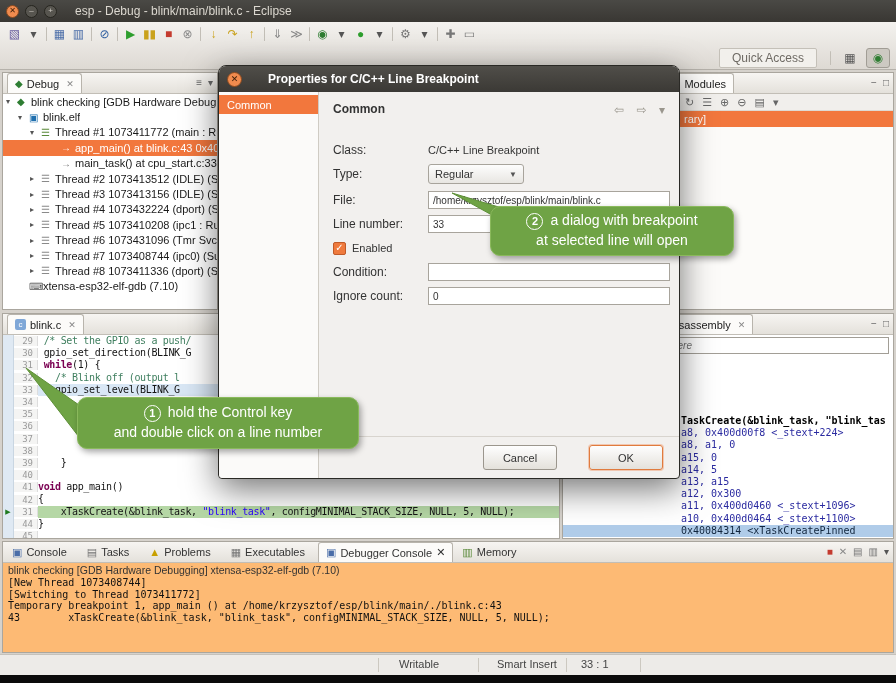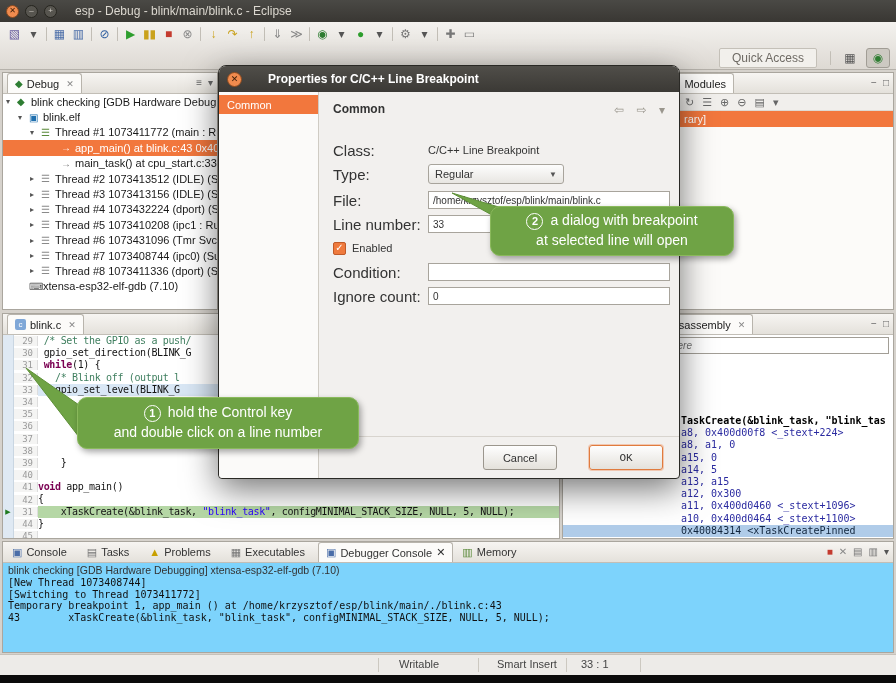--- a/index.html
+++ b/index.html
@@ -95,21 +95,21 @@
   .ds-row.src { color:#000; font-weight:bold; }
   .ds-row.sel { background:#b0cce9; color:#10253d; }
 
   
   #console-panel { left:2px; top:541px; width:892px; height:112px; }
   .ctab { display:inline-flex; align-items:center; gap:4px; height:20px; padding:0 7px;
     font-size:11px; color:#333; margin-left:2px; white-space:nowrap; }
   .ctab.active { background:#fcfbf9; border:1px solid #b8b4ac; border-bottom:none;
     border-radius:3px 3px 0 0; }
   #console-body { position:absolute; top:21px; left:0; right:0; bottom:0; overflow:hidden;
-    background:#7dd3fc; padding:1px 5px; }
+    background:#fdba74; padding:1px 5px; }
   #console-header-line { font-size:10.5px; color:#333; margin-bottom:1px; }
   .con-line { font-size:10px; line-height:11.5px; color:#111; }
 
   
   #statusbar { left:0; top:654px; width:896px; height:21px; background:#edebe8;
     border-top:1px solid #c6c2bb; font-size:11px; color:#444; }
   .sb-item { position:absolute; top:3px; }
   .sb-sep { position:absolute; top:3px; width:1px; height:14px; background:#ccc8c0; }
   #black-strip { left:0; top:675px; width:896px; height:8px; background:#0b0b0b; }
 
@@ -125,38 +125,38 @@
   #dialog-title { color:#fff; font-size:12px; font-weight:bold; margin-left:26px; }
   #dialog-sidebar { position:absolute; left:0; top:26px; bottom:0; width:100px;
     background:#fbfaf9; border-right:1px solid #cfcbc4; border-radius:0 0 0 4px; padding-top:3px; }
   #dialog-sidebar-item { height:19px; background:#f2773d; color:#fff; font-size:11px;
     display:flex; align-items:center; padding-left:8px; }
   #dialog-main { position:absolute; left:100px; top:26px; right:0; bottom:0; padding:8px 14px; }
   #dialog-section-row { display:flex; justify-content:space-between; align-items:center; }
   #dialog-section { font-size:12px; font-weight:bold; color:#333; }
   .nav-ic { font-size:12px; color:#9a968e; margin-left:8px; }
   .drow { position:absolute; left:14px; display:flex; align-items:center; height:20px; }
-  .dlabel { width:95px; font-size:15px; color:#333; flex:none; }
+  .dlabel { width:95px; font-size:12px; color:#333; flex:none; }
   .dvalue { font-size:11px; color:#333; }
   .dinput { width:242px; height:18px; border:1px solid #a8a49c; background:#fff;
     font-size:10px; color:#333; padding:0 4px; font-family:"Liberation Sans",sans-serif; }
-  .dcombo { width:136px; height:20px; border:1px solid #a8a49c; border-radius:3px;
+  .dcombo { width:96px; height:20px; border:1px solid #a8a49c; border-radius:3px;
     background:linear-gradient(#fdfdfd,#e8e6e2); font-size:11px; color:#333;
     display:flex; align-items:center; justify-content:space-between; padding:0 6px; }
   .dcombo .caret { font-size:8px; color:#555; }
   .cb { width:13px; height:13px; background:#ef7a3d; border:1px solid #c05a28; border-radius:2px;
     color:#fff; font-size:10px; line-height:1; display:flex; align-items:center;
     justify-content:center; margin-right:6px; }
   #dialog-btnbar { position:absolute; left:0; right:0; bottom:0; height:42px;
     border-top:1px solid #d8d4ce; display:flex; align-items:center;
     justify-content:flex-end; gap:32px; padding-right:16px; }
   .dbtn { width:74px; height:25px; background:linear-gradient(#fefefe,#e4e1db);
     border:1px solid #9b968d; border-radius:3px; font-size:11px; color:#333;
     display:flex; align-items:center; justify-content:center; }
-  .dbtn.default { border-color:#e07b3e; box-shadow:0 0 0 1px rgba(240,123,62,.35);font-family:Liberation Mono, monospace; }
+  .dbtn.default { border-color:#e07b3e; box-shadow:0 0 0 1px rgba(240,123,62,.35); }
 
   
   #arrow-layer { left:0; top:0; width:896px; height:683px; z-index:55; pointer-events:none; }
   .callout { position:absolute; z-index:56; background:#6fa345; border:1px solid #8ab95c;
     border-radius:10px; color:#fff; font-size:14px; line-height:1.4; text-align:center;
     box-shadow:2px 3px 6px rgba(0,0,0,.35); display:flex; flex-direction:column;
     justify-content:center; padding:6px 10px; }
   .callout .row1 { display:flex; align-items:center; justify-content:center; gap:7px; }
   .cnum { width:17px; height:17px; border:1.5px solid #fff; border-radius:50%; flex:none;
     font-size:11px; font-weight:bold; display:flex; align-items:center; justify-content:center; }

